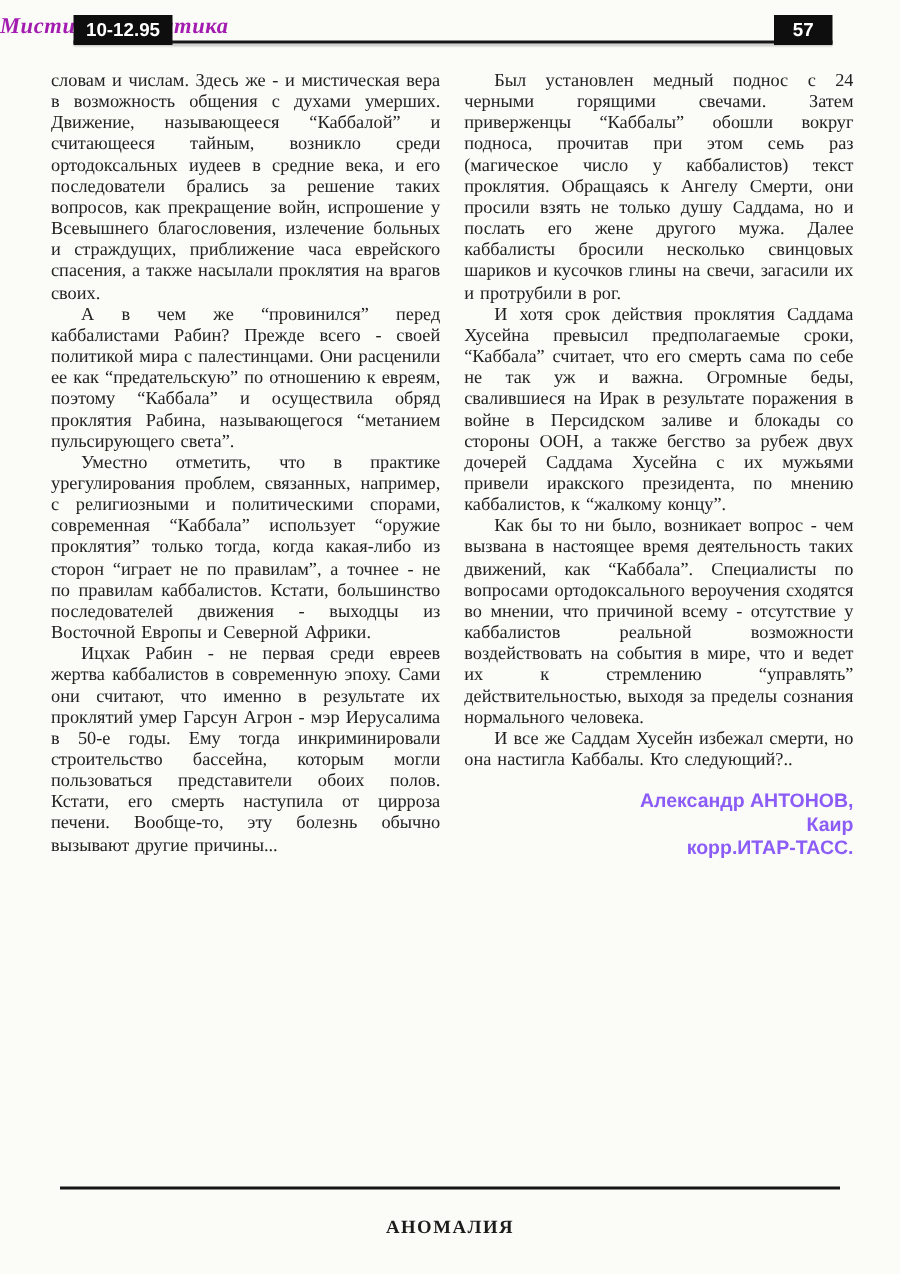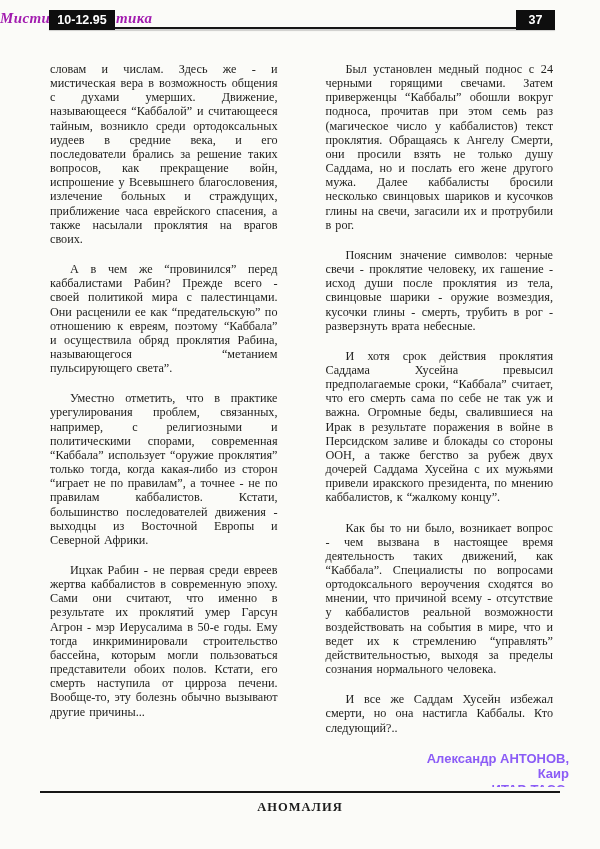--- a/index.html
+++ b/index.html
@@ -28,64 +28,63 @@
     position:absolute; top:10px; left:0; right:0; text-align:left;
     font-weight:bold; font-style:italic; font-size:15px; letter-spacing:0.4px; color:#a21caf;
   }
   
   .cols{
     position:absolute; top:46px; left:34px; right:31px; bottom:62px;
     display:flex; gap:16px; overflow:hidden;
   }
   .col{flex:1 1 0; min-width:0;}
   .col p{
-    margin:16px; font-size:12.2px; line-height:14.15px; text-align:justify;
+    margin:0; font-size:12.2px; line-height:14.15px; text-align:justify;
     text-indent:20px; word-spacing:1px; color:var(--ink);
   }
   .col p.noindent{text-indent:0;}
   .byline{
     margin-top:13px; text-align:right;
     font-family:"Liberation Sans", sans-serif; font-weight:bold;
     font-size:13px; line-height:15.5px; color:#8b5cf6;
   }
   
   .pagefoot{
     position:absolute; top:791px; left:40px; right:40px;
-    border-top:2px solid var(--rule); text-align:center; padding-top:4px;
+    border-top:2px solid var(--rule); text-align:center; padding-top:16px;
   }
   .magname{
     display:inline-block; font-weight:bold; font-size:12.5px; letter-spacing:1px; color:#1c1c1c;
   }
 </style>
 </head>
 <body>
 
 <div class="page">
 
   <header class="pagehead">
     <div class="header-rule"></div>
     <div class="badge issue">
       <span>10-12.95</span>
     </div>
     <div class="headtitle">Мистика и политика</div>
     <div class="badge pageno">
-      <span>37</span>
+      <span>57</span>
     </div>
   </header>
 
   <main class="cols">
     <div class="col">
       <p class="noindent">словам и числам. Здесь же - и мистическая вера в возможность общения с духами умерших. Движение, называющееся “Каббалой” и считающееся тайным, возникло среди ортодоксальных иудеев в средние века, и его последователи брались за решение таких вопросов, как прекращение войн, испрошение у Всевышнего благословения, излечение больных и страждущих, приближение часа еврейского спасения, а также насылали проклятия на врагов своих.</p>
       <p>А в чем же “провинился” перед каббалистами Рабин? Прежде всего - своей политикой мира с палестинцами. Они расценили ее как “предательскую” по отношению к евреям, поэтому “Каббала” и осуществила обряд проклятия Рабина, называющегося “метанием пульсирующего света”.</p>
       <p>Уместно отметить, что в практике урегулирования проблем, связанных, например, с религиозными и политическими спорами, современная “Каббала” использует “оружие проклятия” только тогда, когда какая-либо из сторон “играет не по правилам”, а точнее - не по правилам каббалистов. Кстати, большинство последователей движения - выходцы из Восточной Европы и Северной Африки.</p>
       <p>Ицхак Рабин - не первая среди евреев жертва каббалистов в современную эпоху. Сами они считают, что именно в результате их проклятий умер Гарсун Агрон - мэр Иерусалима в 50-е годы. Ему тогда инкриминировали строительство бассейна, которым могли пользоваться представители обоих полов. Кстати, его смерть наступила от цирроза печени. Вообще-то, эту болезнь обычно вызывают другие причины...</p>
     </div>
     <div class="col">
       <p>Был установлен медный поднос с 24 черными горящими свечами. Затем приверженцы “Каббалы” обошли вокруг подноса, прочитав при этом семь раз (магическое число у каббалистов) текст проклятия. Обращаясь к Ангелу Смерти, они просили взять не только душу Саддама, но и послать его жене другого мужа. Далее каббалисты бросили несколько свинцовых шариков и кусочков глины на свечи, загасили их и протрубили в рог.</p>
-      <p>Поясним значение символов: черные свечи - проклятие человеку, их гашение - исход души после проклятия из тела, свинцовые шарики - оружие возмездия, кусочки глины - смерть, трубить в рог - разверзнуть врата небесные.</p>
       <p>И хотя срок действия проклятия Саддама Хусейна превысил предполагаемые сроки, “Каббала” считает, что его смерть сама по себе не так уж и важна. Огромные беды, свалившиеся на Ирак в результате поражения в войне в Персидском заливе и блокады со стороны ООН, а также бегство за рубеж двух дочерей Саддама Хусейна с их мужьями привели иракского президента, по мнению каббалистов, к “жалкому концу”.</p>
       <p>Как бы то ни было, возникает вопрос - чем вызвана в настоящее время деятельность таких движений, как “Каббала”. Специалисты по вопросами ортодоксального вероучения сходятся во мнении, что причиной всему - отсутствие у каббалистов реальной возможности воздействовать на события в мире, что и ведет их к стремлению “управлять” действительностью, выходя за пределы сознания нормального человека.</p>
       <p>И все же Саддам Хусейн избежал смерти, но она настигла Каббалы. Кто следующий?..</p>
       <div class="byline">
         <div>Александр АНТОНОВ,</div>
         <div>Каир</div>
         <div>корр.ИТАР-ТАСС.</div>
       </div>
     </div>
   </main>

